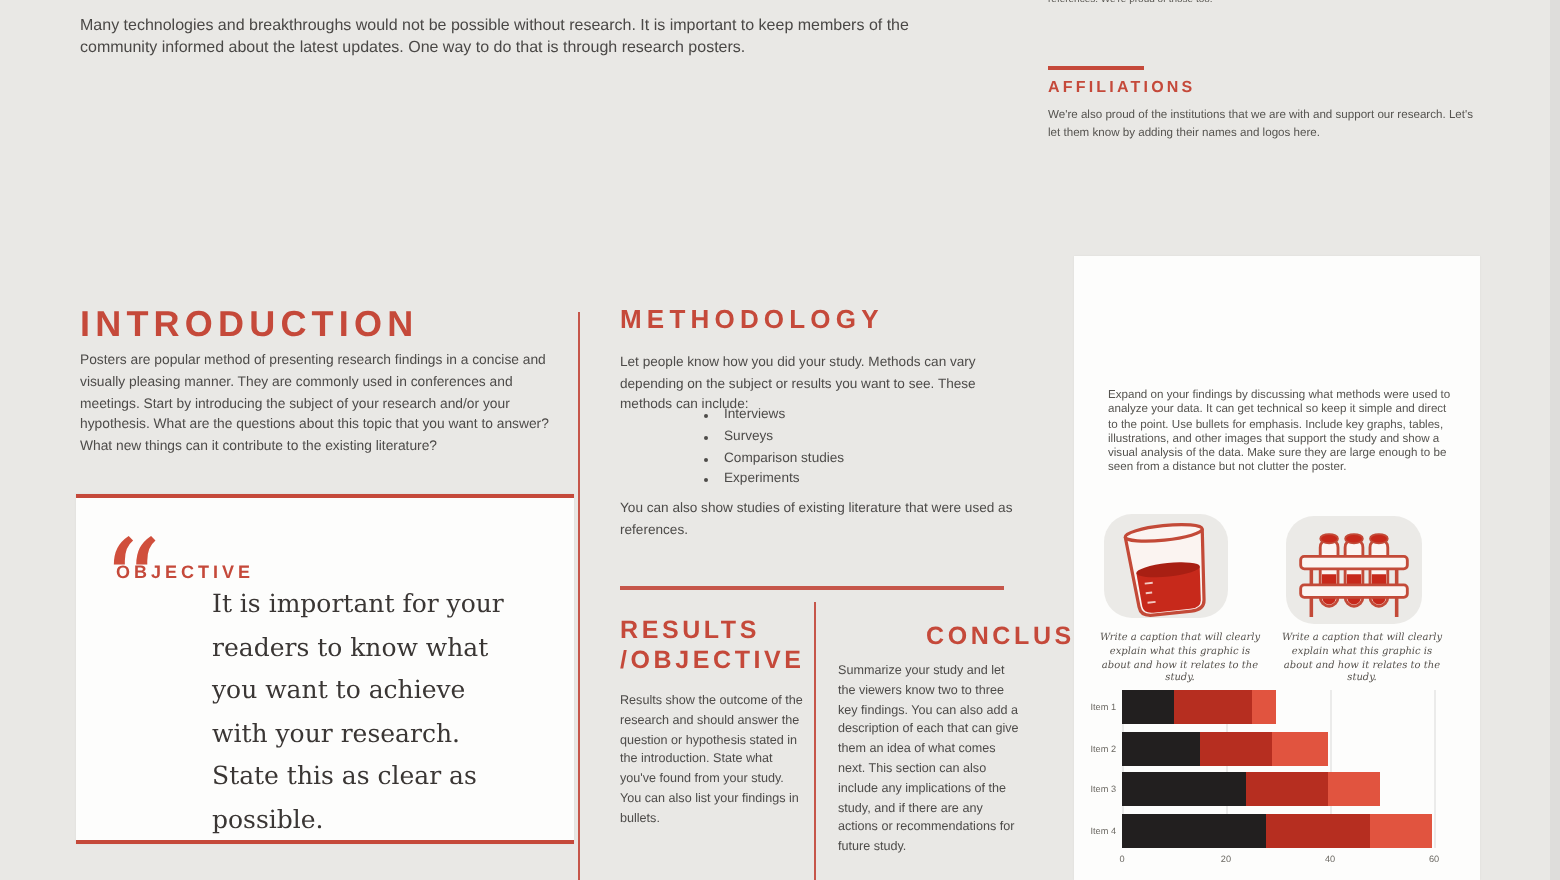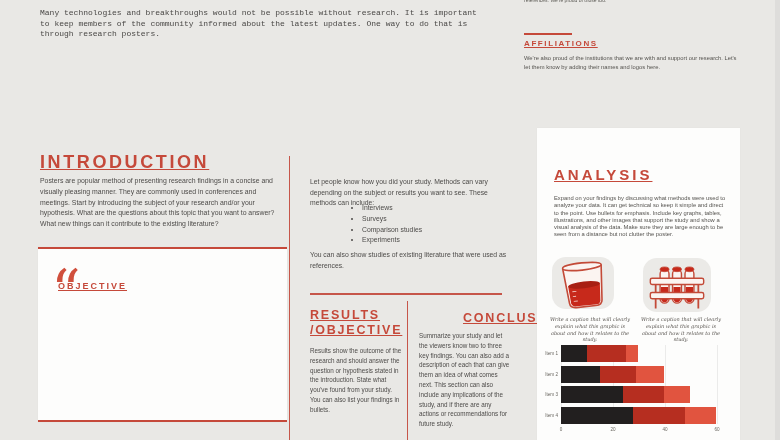--- a/index.html
+++ b/index.html
@@ -5,32 +5,32 @@
   html,body { margin:0; padding:0; }
   body { font-family:"Liberation Sans", sans-serif; }
   .page {
     position:relative; width:780px; height:440px; overflow:hidden;
     background:#e9e8e5; color:#4d4b49;
   }
   .edge-strip { position:absolute; right:0; top:0; width:5px; height:440px; background:#dedddb; }
 
   
   .top-note { position:absolute; left:40px; top:8px; width:448px;
-    font-size:8px; line-height:10.5px; color:#4a4846; margin:0;font-family:Liberation Mono, monospace; }
+    font-size:8px; line-height:10.5px; color:#4a4846; margin:0; }
 
   
   .refs-cut { position:absolute; left:524px; top:-3px; width:220px; font-size:5px; color:#5a5853; }
   .aff-rule { position:absolute; left:524px; top:33px; width:48px; height:1.5px; background:#c5493a; }
   .aff-title { position:absolute; left:524px; top:39px; margin:0;
     font-size:8px; font-weight:bold; letter-spacing:1.6px; color:#c5493a; }
   .aff-body { position:absolute; left:524px; top:54px; width:218px; margin:0;
     font-size:5.8px; line-height:8.5px; color:#55534f; }
 
   
-  .h-red { margin:0; color:#c5493a; font-weight:bold;text-decoration:underline; }
+  .h-red { margin:0; color:#c5493a; font-weight:bold; }
 
   
   .intro-title { position:absolute; left:40px; top:152px; font-size:18px; letter-spacing:2.6px; }
   .intro-body { position:absolute; left:40px; top:176px; width:243px; margin:0;
     font-size:6.9px; line-height:10.8px; }
 
   
   .vline-1 { position:absolute; left:289px; top:156px; width:1px; height:284px; background:#c6564a; }
   .vline-2 { position:absolute; left:407px; top:301px; width:1px; height:139px; background:#c6564a; }
   .hline-mid { position:absolute; left:310px; top:293px; width:192px; height:1.5px; background:#c6564a; }
@@ -108,43 +108,44 @@
   <h3 class="aff-title h-red">AFFILIATIONS</h3>
   <p class="aff-body">We're also proud of the institutions that we are with and support our research. Let's let them know by adding their names and logos here.</p>
 
   <h2 class="intro-title h-red">INTRODUCTION</h2>
   <p class="intro-body">Posters are popular method of presenting research findings in a concise and visually pleasing manner. They are commonly used in conferences and meetings. Start by introducing the subject of your research and/or your hypothesis. What are the questions about this topic that you want to answer? What new things can it contribute to the existing literature?</p>
 
   <div class="vline-1"></div>
   <div class="vline-2"></div>
   <div class="hline-mid"></div>
 
+  <h2 class="meth-title h-red">METHODOLOGY</h2>
   <p class="meth-intro">Let people know how you did your study. Methods can vary depending on the subject or results you want to see. These methods can include:</p>
   <ul class="meth-list">
     <li>Interviews</li>
     <li>Surveys</li>
     <li>Comparison studies</li>
     <li>Experiments</li>
   </ul>
   <p class="meth-outro">You can also show studies of existing literature that were used as references.</p>
 
   <div class="objective-card">
     <h3 class="obj-title h-red">OBJECTIVE</h3>
     <div class="quote-mark">“</div>
+    <p class="obj-quote">It is important for your readers to know what you want to achieve with your research. State this as clear as possible.</p>
   </div>
 
   <h2 class="results-title h-red">RESULTS
 /OBJECTIVE</h2>
   <p class="results-body">Results show the outcome of the research and should answer the question or hypothesis stated in the introduction. State what you've found from your study. You can also list your findings in bullets.</p>
 
   <h2 class="concl-title h-red">CONCLUSION</h2>
   <p class="concl-body">Summarize your study and let the viewers know two to three key findings. You can also add a description of each that can give them an idea of what comes next. This section can also include any implications of the study, and if there are any actions or recommendations for future study.</p>
 
   <div class="analysis-card">
-    <h2 class="ana-title h-red">ANALYSIS</h2>
     <p class="ana-body">Expand on your findings by discussing what methods were used to analyze your data. It can get technical so keep it simple and direct to the point. Use bullets for emphasis. Include key graphs, tables, illustrations, and other images that support the study and show a visual analysis of the data. Make sure they are large enough to be seen from a distance but not clutter the poster.</p>
 
     <div class="fig-blob blob-left"></div>
     <div class="fig-blob blob-right"></div>
 
     <svg class="fig fig-beaker" width="50" height="50" viewBox="0 0 60 62" style="transform:rotate(-6deg)">
       <path d="M7,8 L11,52 Q11.5,58 19,58 L43,58 Q51,58 51.5,52 L55,8" fill="#fbf4f1" stroke="#c34a38" stroke-width="2"></path>
       <ellipse cx="31" cy="8" rx="24" ry="4.5" fill="#fbf4f1" stroke="#c34a38" stroke-width="2"></ellipse>
       <path d="M11.5,31 L13,52 Q13.5,56.5 19.5,56.5 L42.5,56.5 Q49,56.5 49.5,52 L51,31" fill="#c7291b"></path>
       <ellipse cx="31.3" cy="31" rx="19.8" ry="4.2" fill="#a81f13"></ellipse>

